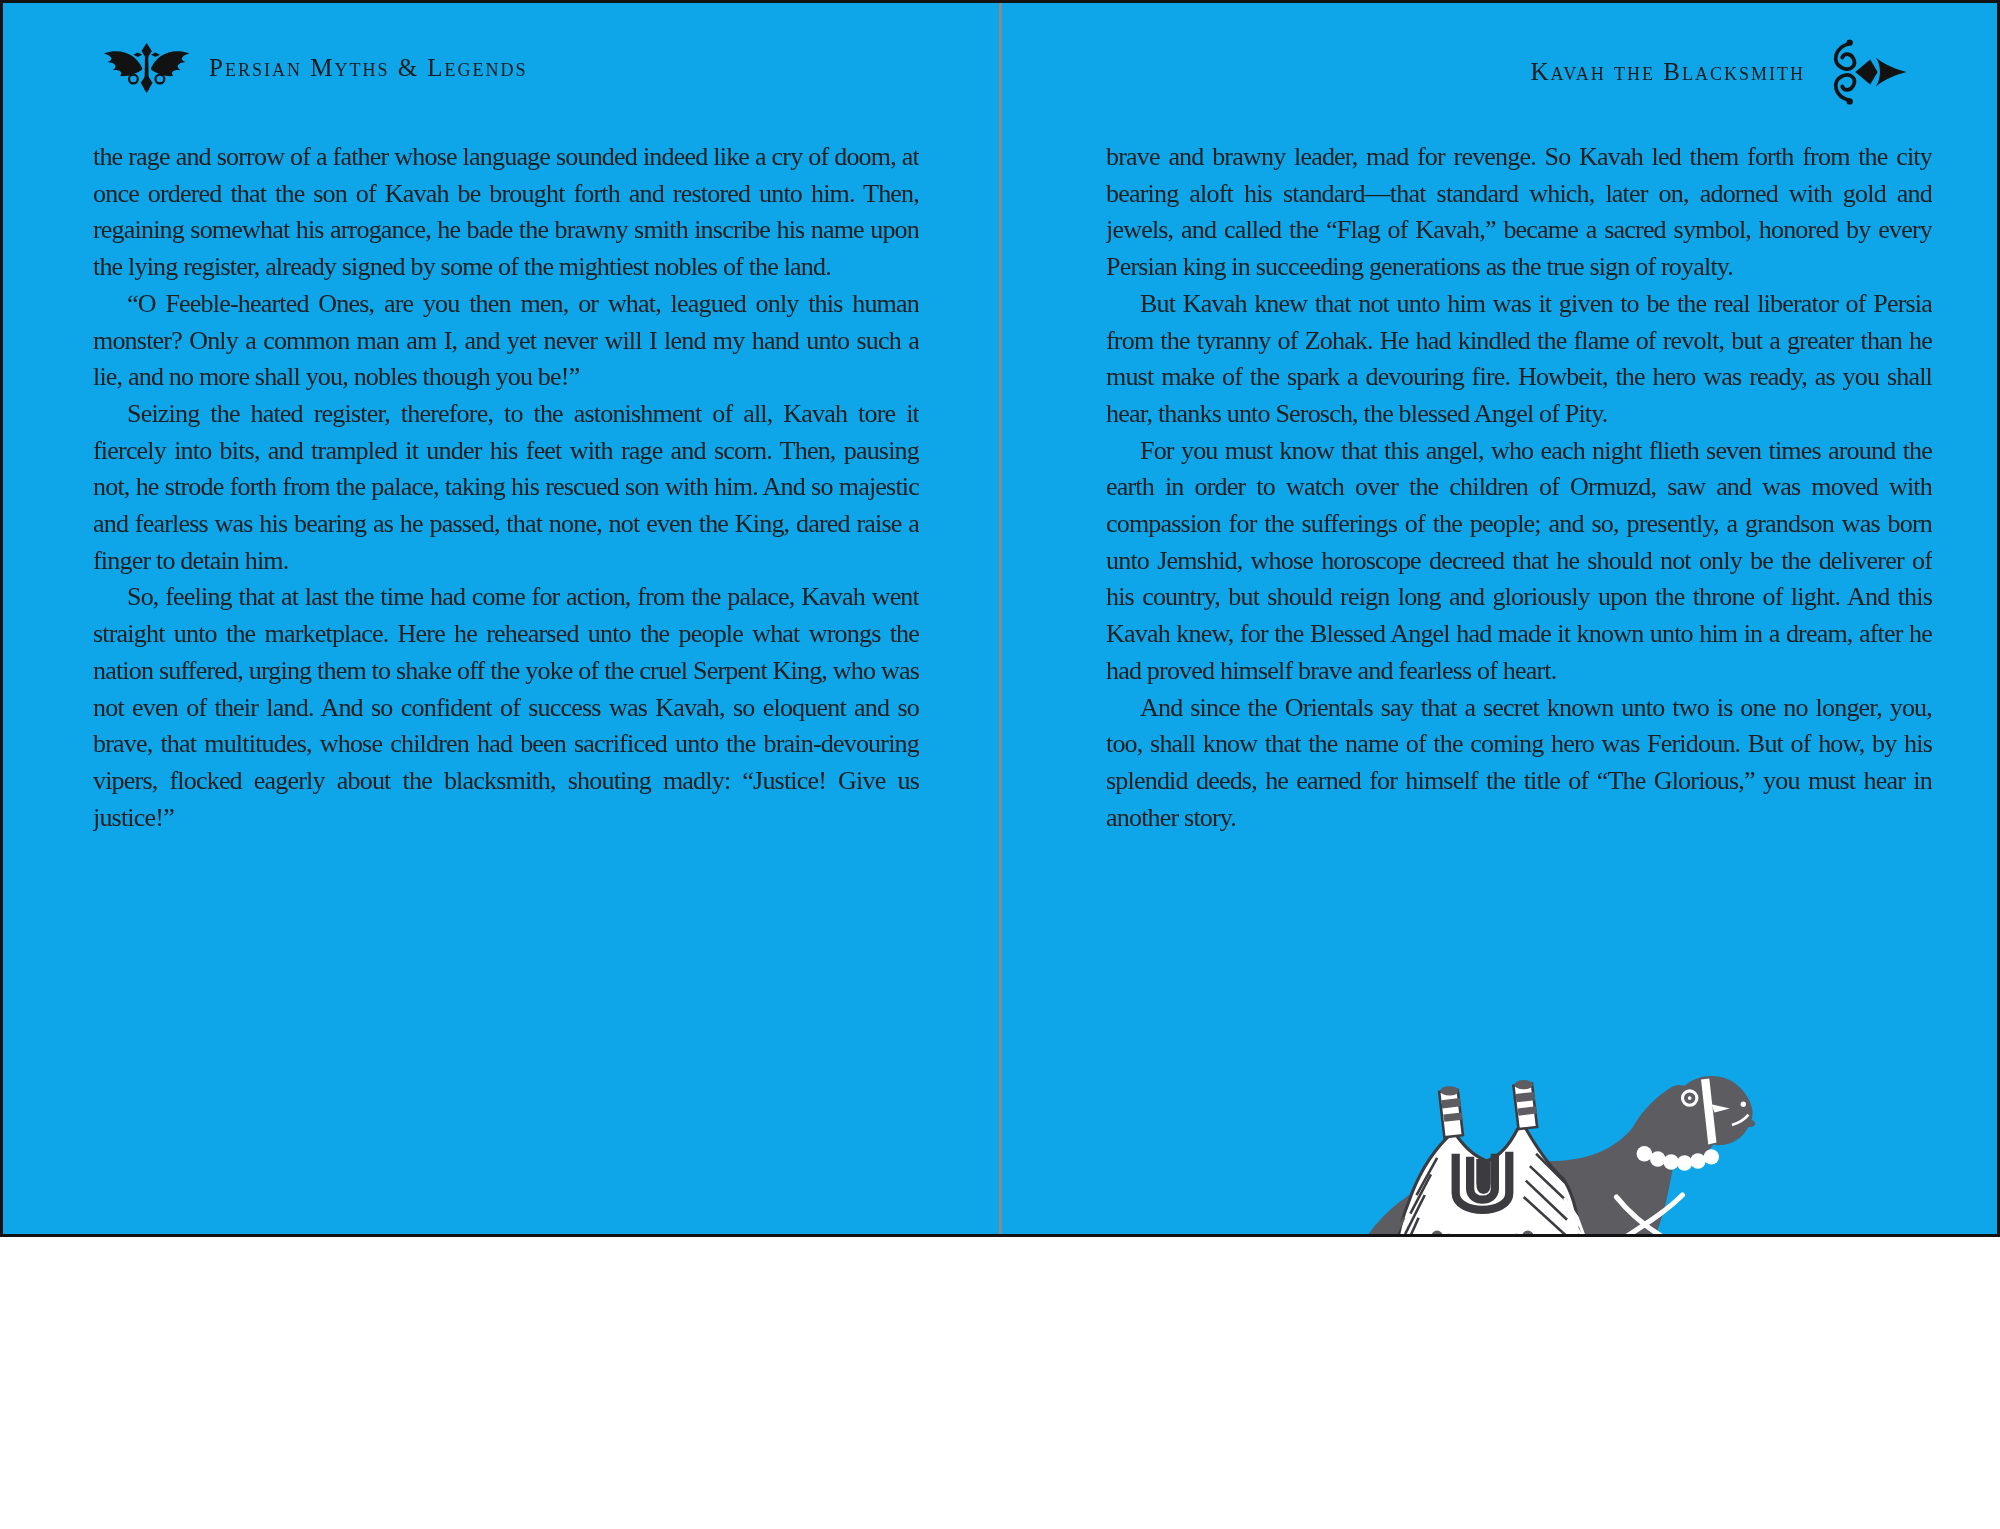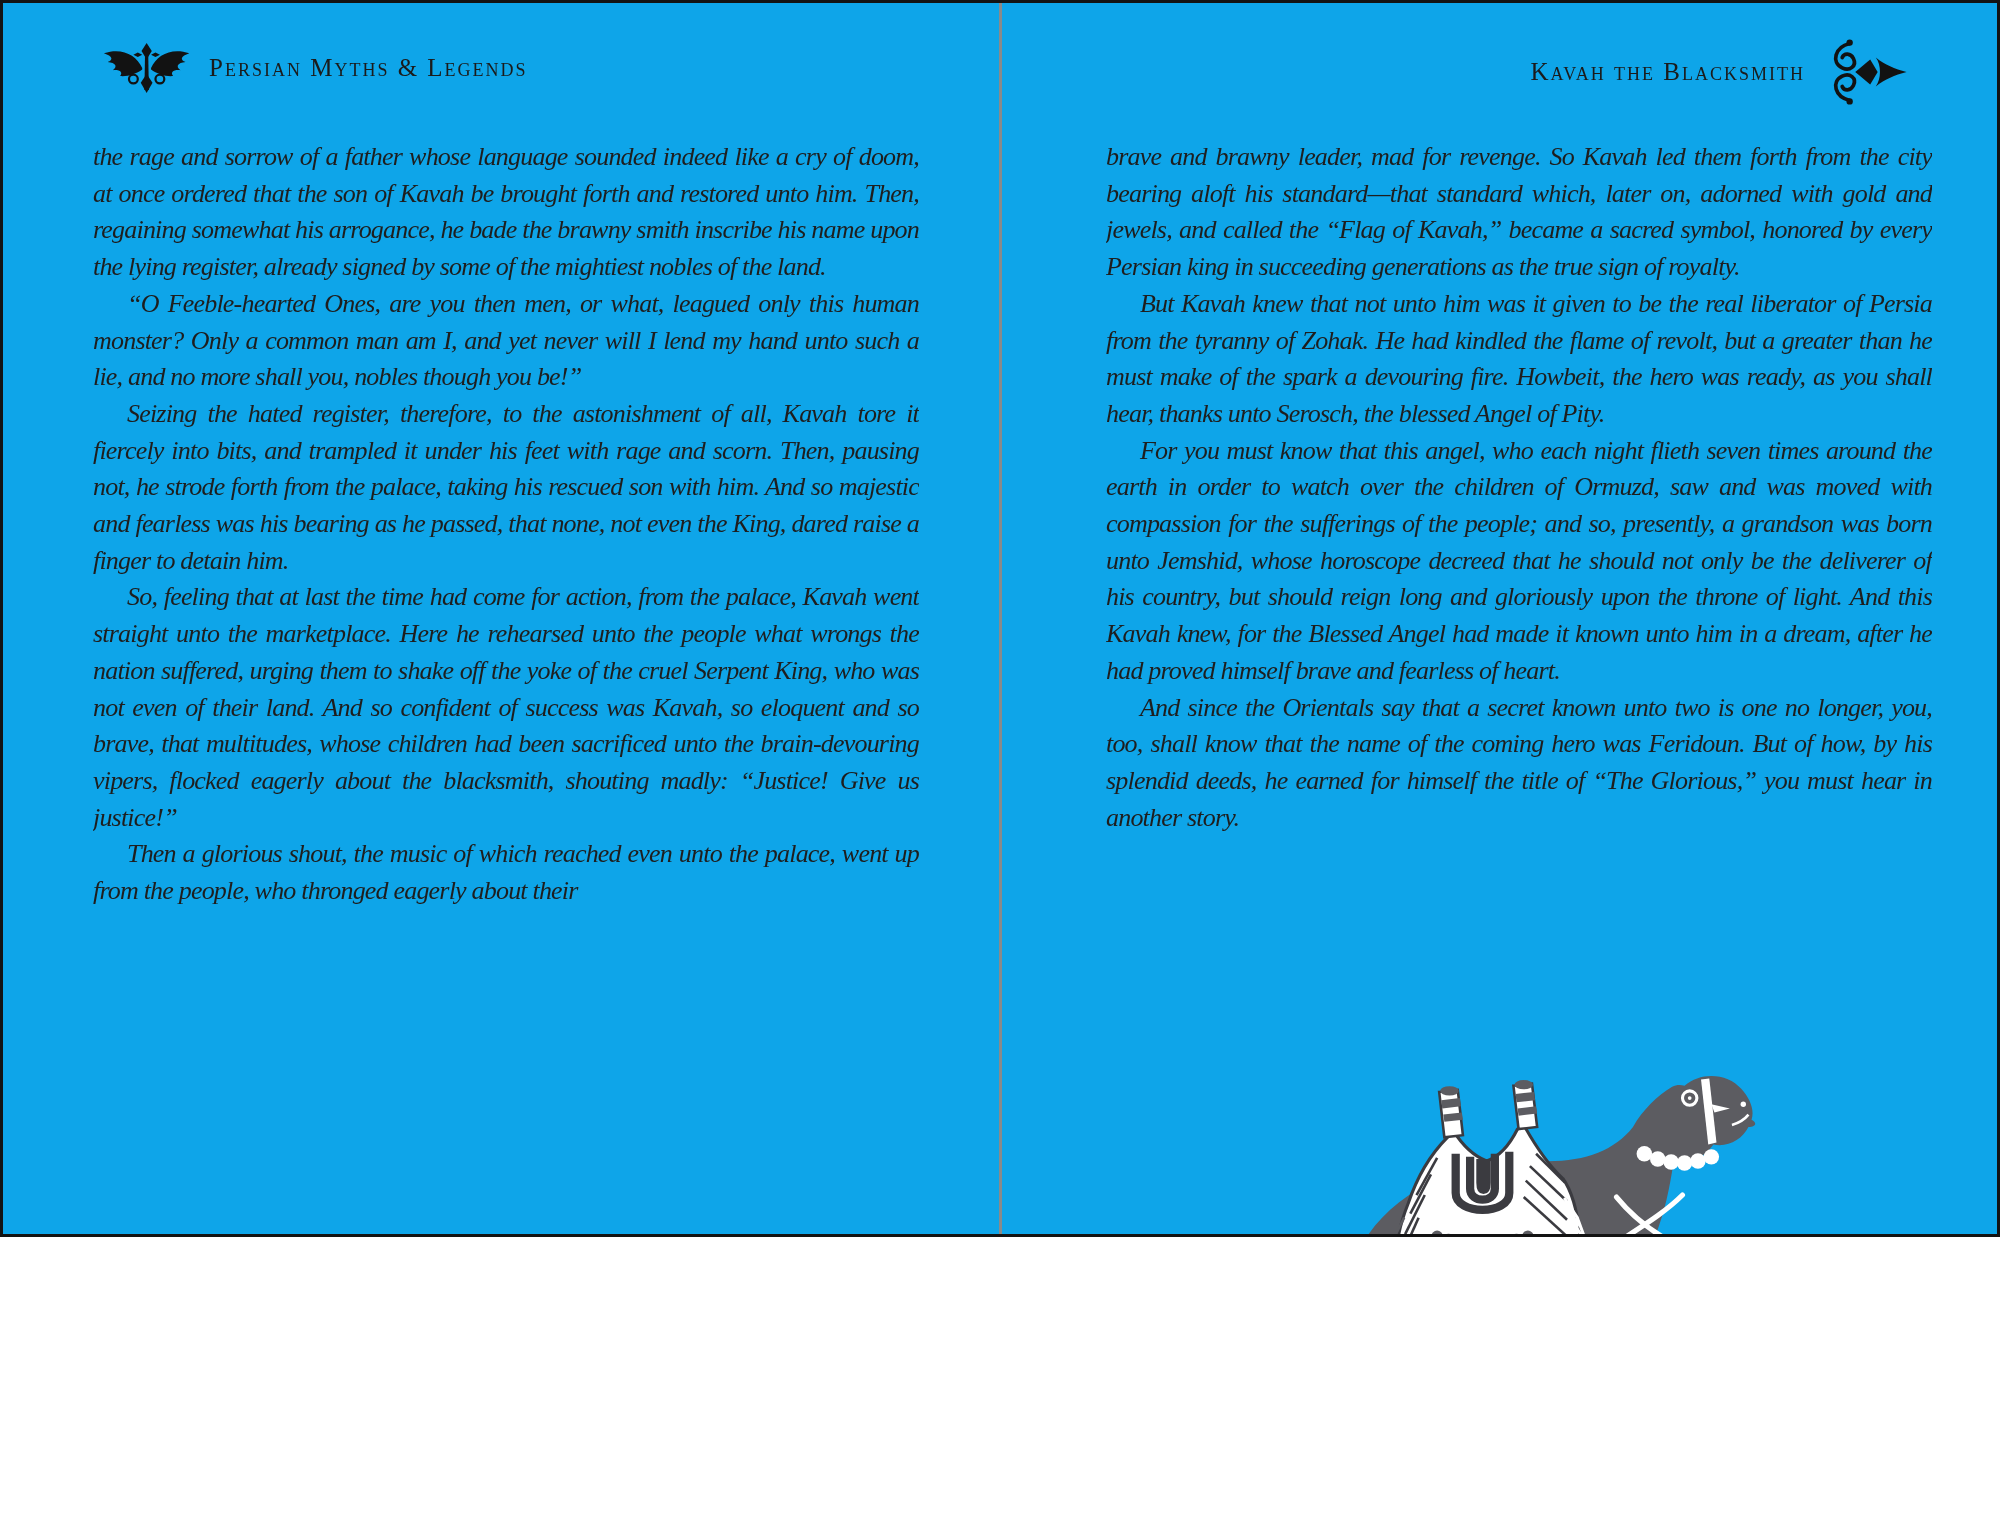--- a/index.html
+++ b/index.html
@@ -7,21 +7,21 @@
     position:relative;width:2000px;height:1237px;box-sizing:border-box;
     background:#0ea5e9;border:3px solid #131313;overflow:hidden;
     font-family:"Liberation Serif", serif;color:#1e1e1e;
   }
   .divider{position:absolute;left:996px;top:0;bottom:0;width:3px;background:#8a8a8a;}
   .pg-header{position:absolute;display:flex;align-items:center;gap:16px;}
   .pg-header.right{flex-direction:row;}
   .hdr-title{font-variant:small-caps;font-size:25px;letter-spacing:2px;color:#1b1b1b;white-space:nowrap;}
   .body-text{position:absolute;width:826px;font-size:26px;line-height:36.7px;letter-spacing:-0.8px;
     text-align:justify;overflow:hidden;}
-  .body-text p{margin:0;text-indent:34px;font-style:italic;}
+  .body-text p{margin:0;text-indent:34px;}
   .body-text p.no-indent{text-indent:0;}
   .badge{position:absolute;width:78px;height:78px;}
   .badge svg{position:absolute;left:0;top:0;}
   .badge .num{position:absolute;left:0;top:0;width:100%;height:100%;display:flex;align-items:center;
     justify-content:center;font-size:33px;letter-spacing:1px;color:#161616;}
   .camel{position:absolute;left:1298px;top:1058px;width:464px;height:334px;}
   .hdr-icon svg{display:block;}
 </style>
 </head>
 <body>
@@ -45,21 +45,20 @@
       </svg>
     </span>
     <span class="hdr-title">Persian Myths &amp; Legends</span>
   </div>
 
   <div class="body-text" style="left:90px;top:136px;max-height:1262px;">
       <p class="no-indent">the rage and sorrow of a father whose language sounded indeed like a cry of doom, at once ordered that the son of Kavah be brought forth and restored unto him. Then, regaining somewhat his arrogance, he bade the brawny smith inscribe his name upon the lying register, already signed by some of the mightiest nobles of the land.</p>
       <p>“O Feeble-hearted Ones, are you then men, or what, leagued only this human monster? Only a common man am I, and yet never will I lend my hand unto such a lie, and no more shall you, nobles though you be!”</p>
       <p>Seizing the hated register, therefore, to the astonishment of all, Kavah tore it fiercely into bits, and trampled it under his feet with rage and scorn. Then, pausing not, he strode forth from the palace, taking his rescued son with him. And so majestic and fearless was his bearing as he passed, that none, not even the King, dared raise a finger to detain him.</p>
       <p>So, feeling that at last the time had come for action, from the palace, Kavah went straight unto the marketplace. Here he rehearsed unto the people what wrongs the nation suffered, urging them to shake off the yoke of the cruel Serpent King, who was not even of their land. And so confident of success was Kavah, so eloquent and so brave, that multitudes, whose children had been sacrificed unto the brain-devouring vipers, flocked eagerly about the blacksmith, shouting madly: “Justice! Give us justice!”</p>
-      <p>Then a glorious shout, the music of which reached even unto the palace, went up from the people, who thronged eagerly about their</p>
     </div>
 
   <div class="badge" style="left:95px;top:1400px;">
     <svg width="78" height="78" viewBox="0 0 80 80">
       <path d="M32.4 16.7Q34.9 4.3 40.0 5.0Q45.1 4.3 47.6 16.7Q56.9 8.1 60.6 11.7Q65.1 14.1 59.8 25.6Q72.4 24.1 73.3 29.2Q75.5 33.8 64.5 40.0Q75.5 46.2 73.3 50.8Q72.4 55.9 59.8 54.4Q65.1 65.9 60.6 68.3Q56.9 71.9 47.6 63.3Q45.1 75.7 40.0 75.0Q34.9 75.7 32.4 63.3Q23.1 71.9 19.4 68.3Q14.9 65.9 20.2 54.4Q7.6 55.9 6.7 50.8Q4.5 46.2 15.5 40.0Q4.5 33.8 6.7 29.2Q7.6 24.1 20.2 25.6Q14.9 14.1 19.4 11.7Q23.1 8.1 32.4 16.7Z" fill="#ffffff" stroke="#161616" stroke-width="3" stroke-linejoin="miter"></path>
     </svg>
     <span class="num">24</span>
   </div>
 
   <div class="pg-header right" style="right:86px;top:34px;align-items:center;">

